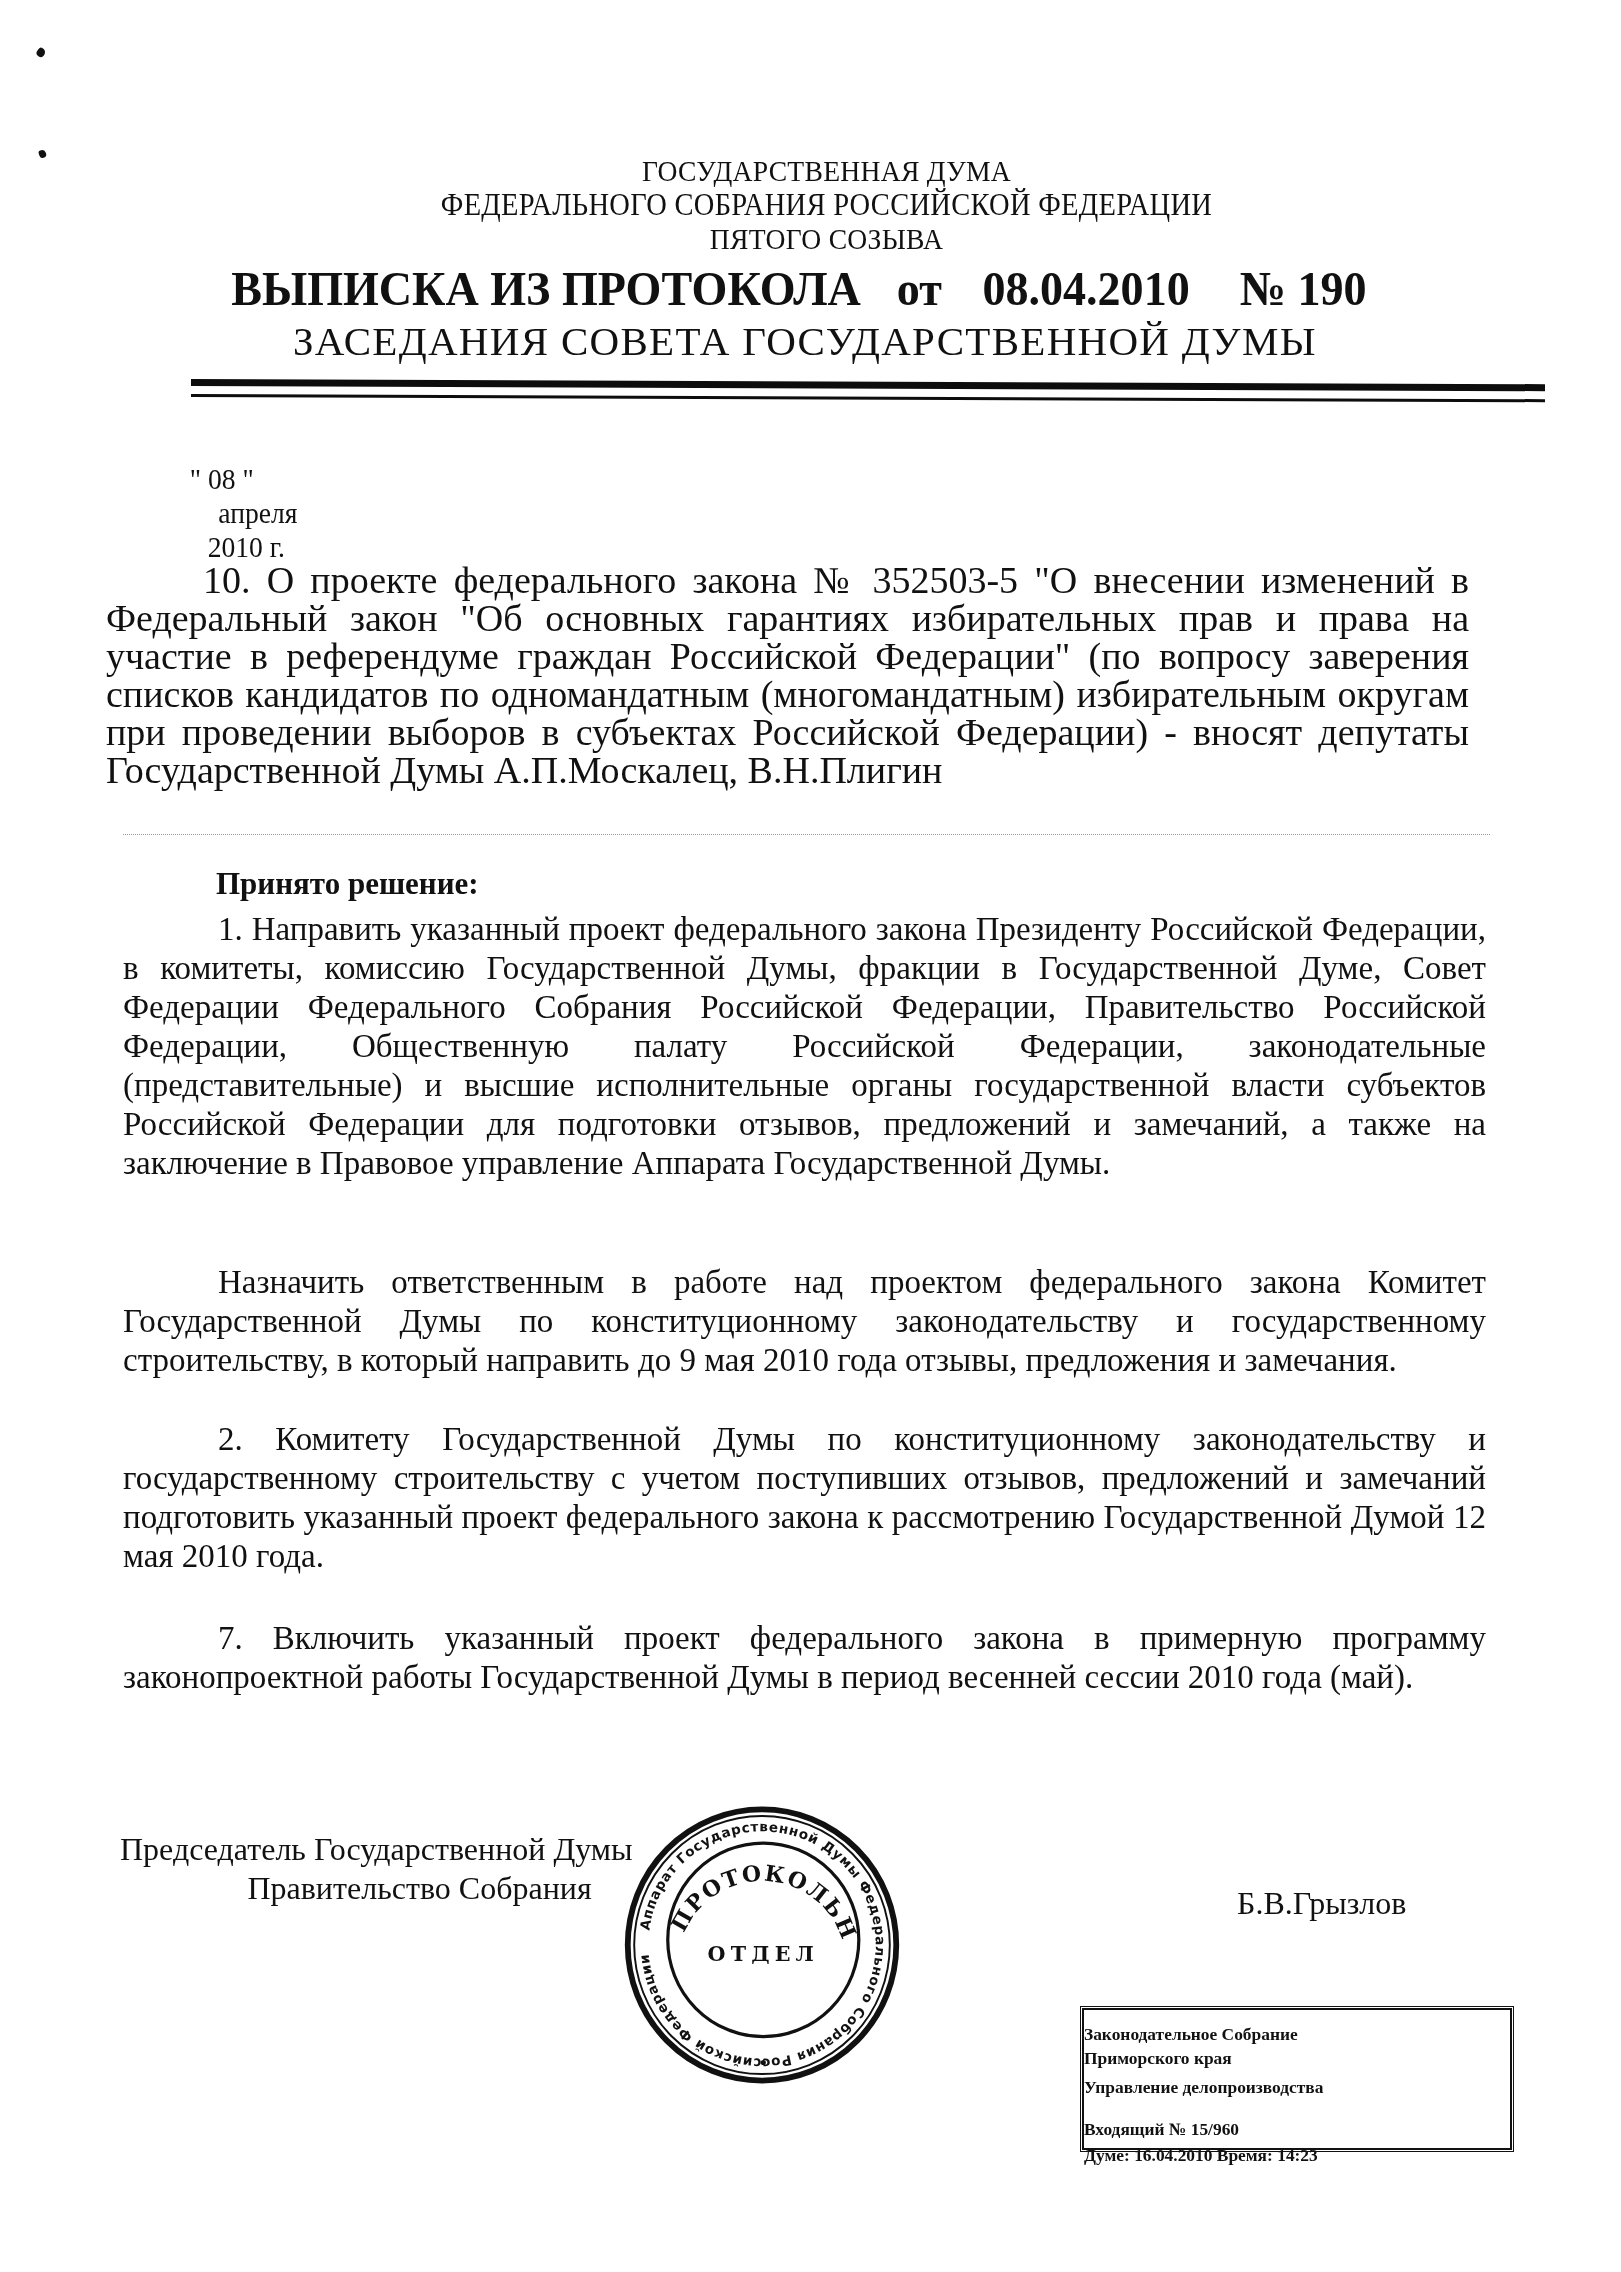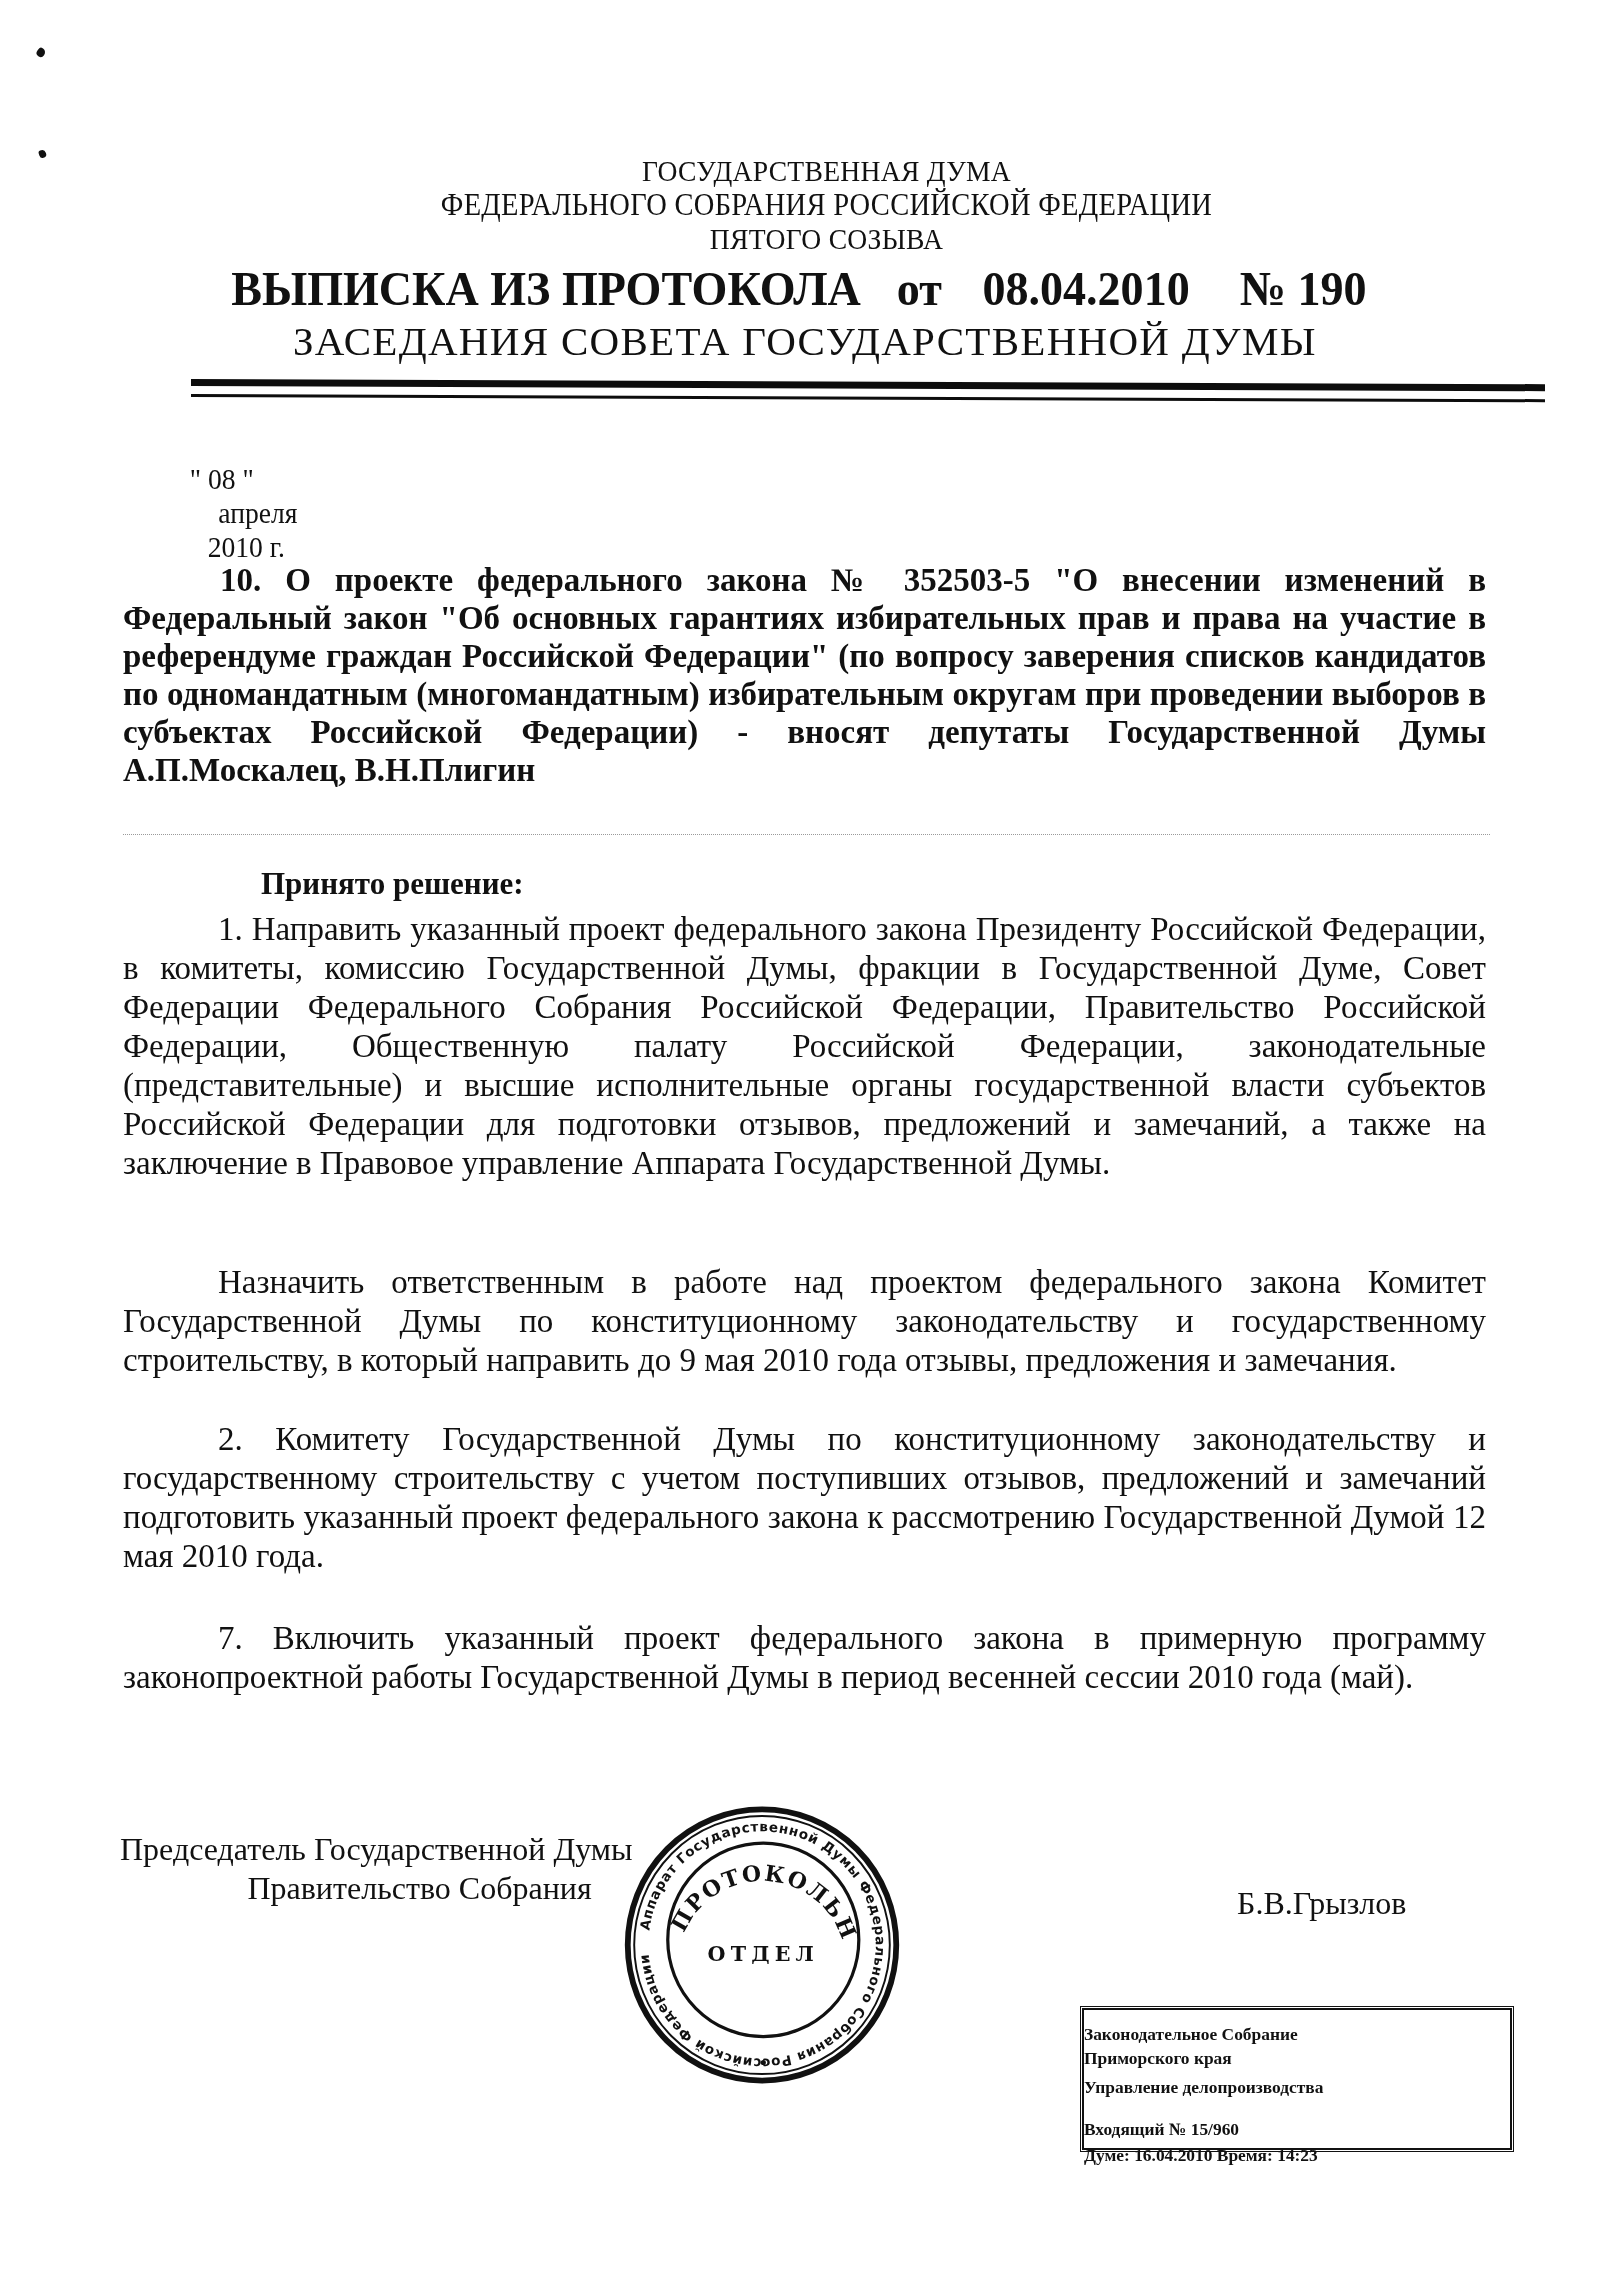--- a/index.html
+++ b/index.html
@@ -32,31 +32,31 @@
 
     .date-line {
       position: absolute; left: 176px; top: 428px; font-size: 30px; line-height: 34px; white-space: pre;
       transform: scaleX(0.92); transform-origin: left;
     }
     .date-line span { display: inline-block; }
     .date-line .d-month { margin-left: 31px; }
     .date-line .d-year { margin-left: 19.4px; }
 
     .agenda {
-      position: absolute; left: 123px; top: 561px; width: 1363px;
-      font-size: 33px; line-height: 38px; font-weight: bold; text-align: justify;
+      position: absolute; left: 106px; top: 561px; width: 1363px;
+      font-size: 38px; line-height: 38px; font-weight: normal; text-align: justify;
       text-indent: 97px;
     }
     .dotted-underline {
       position: absolute; left: 123px; top: 834px; width: 1367px; height: 0;
       border-top: 1.9px dotted #9a9a9a;
     }
 
     .decision-head {
-      position: absolute; left: 216px; top: 865px; font-size: 31px; font-weight: bold; line-height: 37px; margin-left: 45px;
+      position: absolute; left: 216px; top: 865px; font-size: 31px; font-weight: bold; line-height: 37px;
     }
     .body-text {
       position: absolute; left: 123px; width: 1363px;
       font-size: 33px; line-height: 39px; text-align: justify; text-indent: 95px;
     }
     .p1 { top: 910px; }
     .p-assign { top: 1263px; }
     .p2 { top: 1420px; }
     .p3 { top: 1619px; }
 

